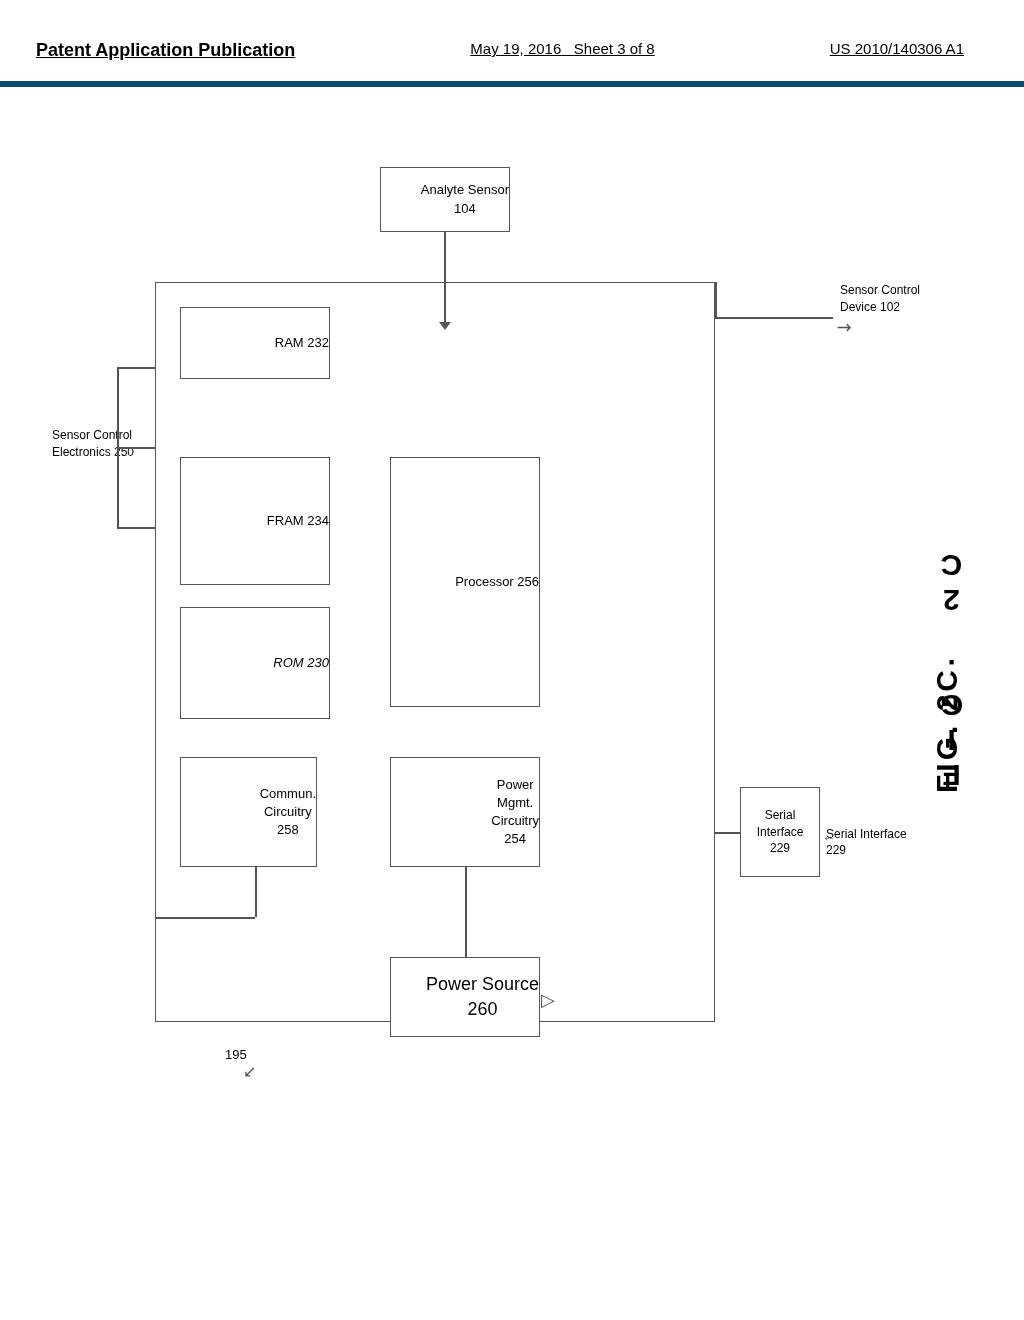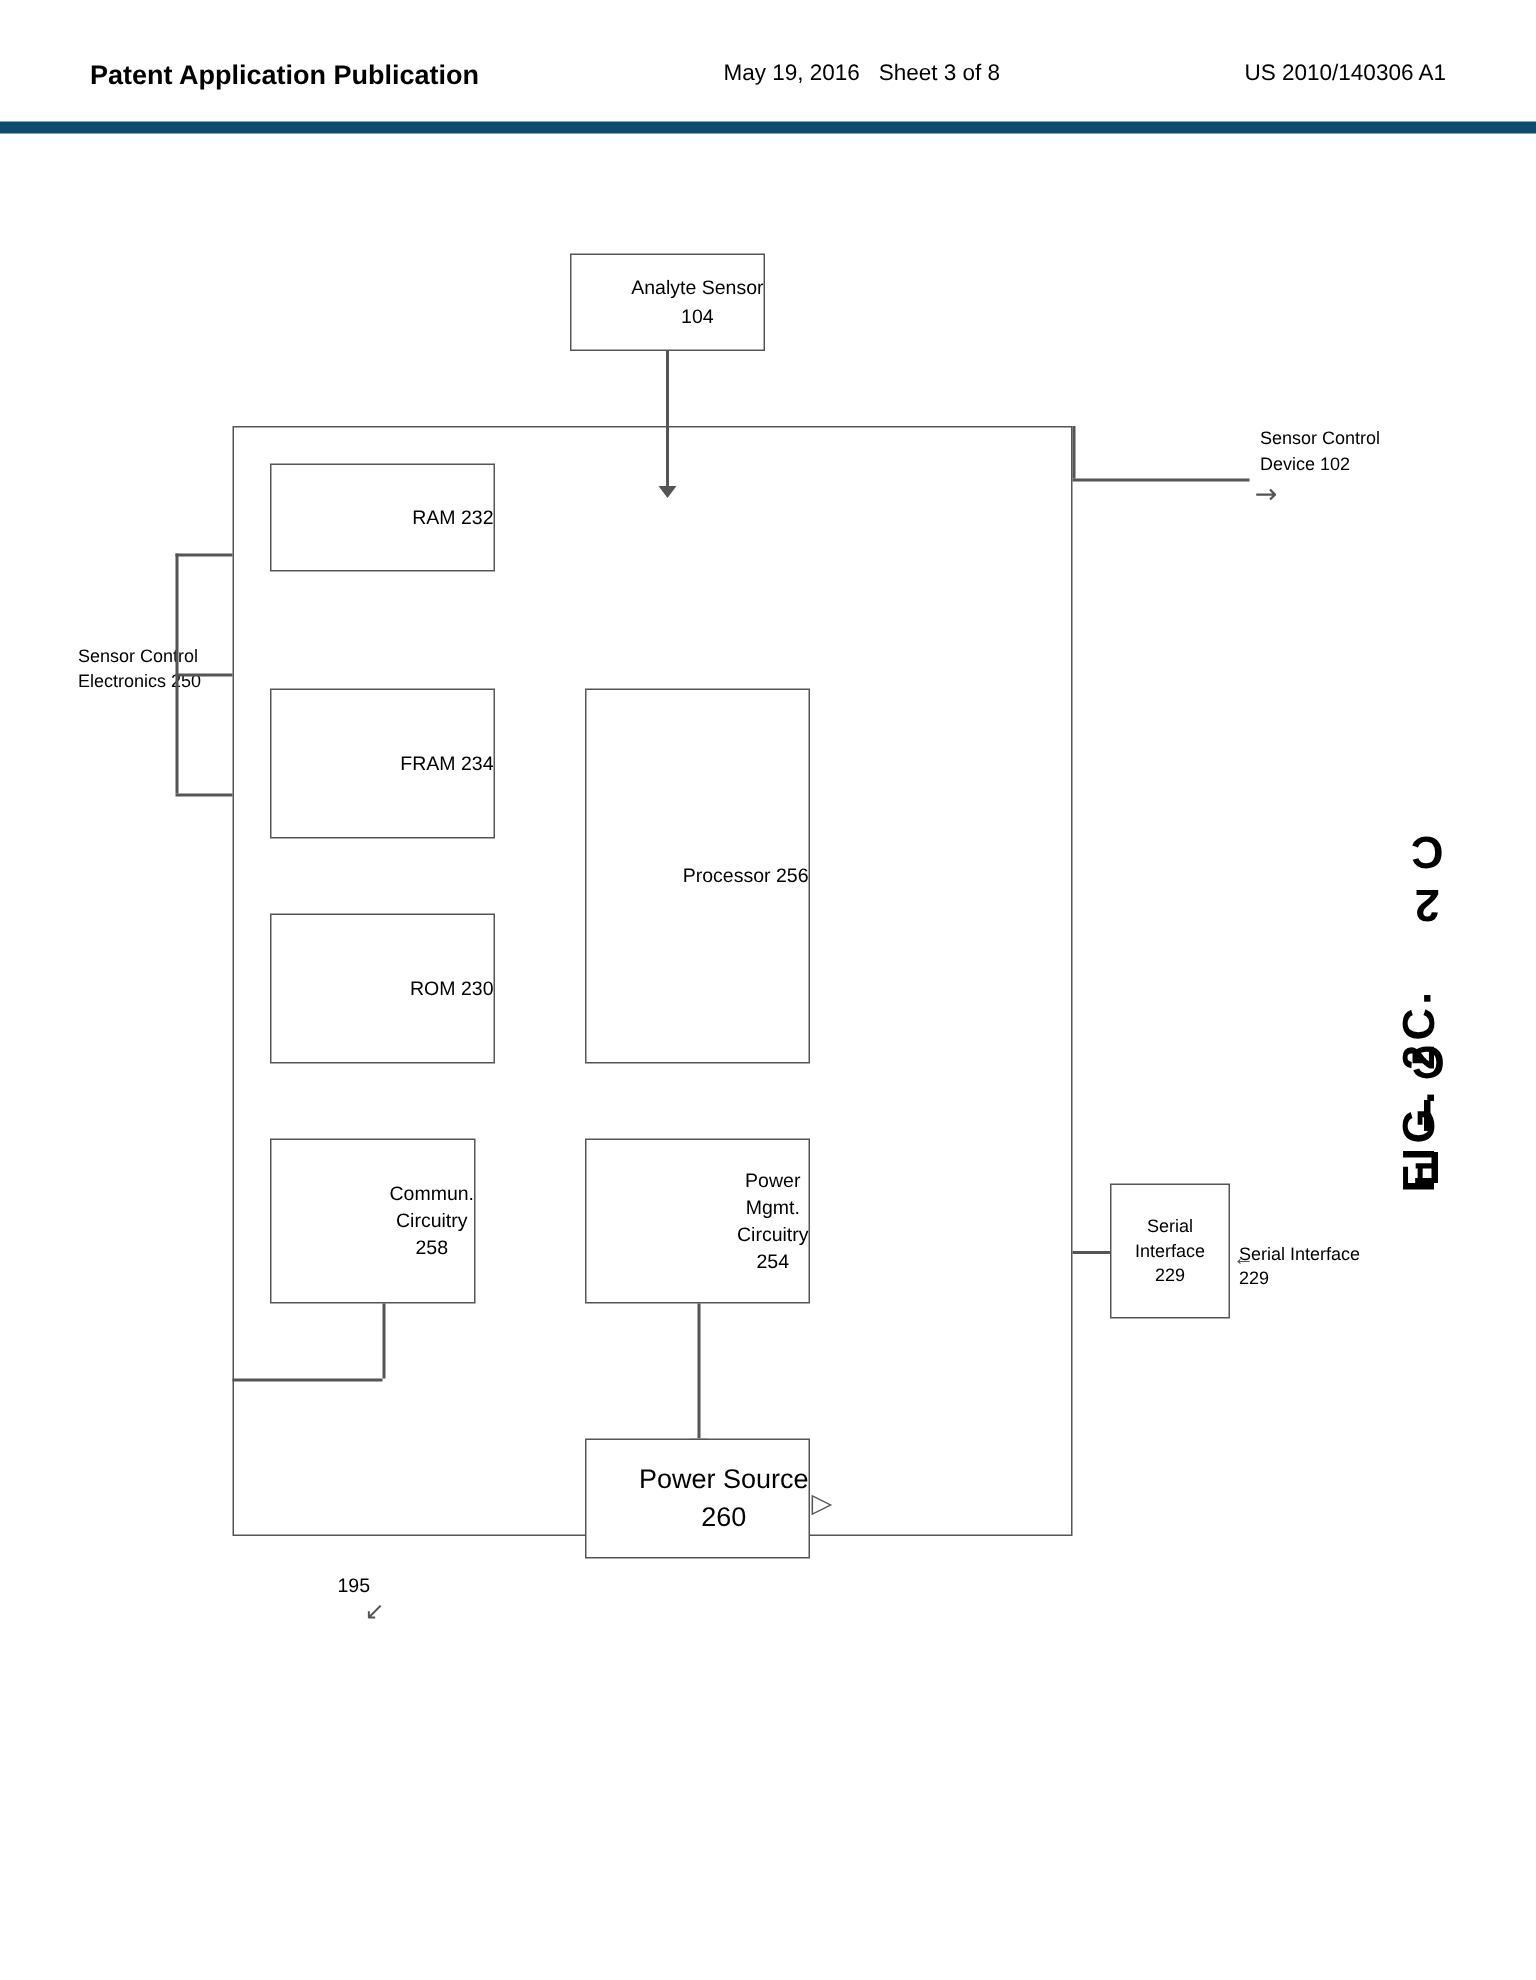--- a/index.html
+++ b/index.html
@@ -10,22 +10,23 @@
       font-family: Arial, Helvetica, sans-serif;
       overflow: hidden;
       position: relative;
     }
 
     
     .header {
       display: flex;
       justify-content: space-between;
       align-items: flex-start;
-      padding: 40px 60px 20px 60px;
-      border-bottom: 8px solid #0c4a6e;
+      padding: 40px 60px 20px 36px;
+      border-bottom: 6px solid #0c4a6e;
+      text-decoration: underline;
     }
     .header-left {
       font-size: 18px;
       font-weight: bold;
     }
     .header-center {
       font-size: 15px;
       text-align: center;
     }
     .header-right {
@@ -125,29 +126,29 @@
   <div class="line line-h" style="left:117px; top:360px; width:38px;"></div>
   <div class="line line-v" style="left:117px; top:280px; height:160px;"></div>
   <div class="line line-h" style="left:117px; top:280px; width:38px;"></div>
   <div class="line line-h" style="left:117px; top:440px; width:38px;"></div>
 
   <div class="box" style="left:180px; top:220px; width:150px; height:72px;">
     <span>RAM 232</span>
   </div>
 
 
-  <div class="box" style="left:180px; top:370px; width:150px; height:100px;">
+  <div class="box" style="left:180px; top:370px; width:150px; height:128px;">
     <span>FRAM 234</span>
   </div>
 
   <div class="box" style="left:390px; top:370px; width:150px; height:250px;">
     <span>Processor 256</span>
   </div>
 
-  <div class="box" style="left:180px; top:520px; width:150px; height:100px;">
+  <div class="box" style="left:180px; top:520px; width:150px; height:112px;font-style:italic;">
     <span>ROM 230</span>
   </div>
 
   <div class="box" style="left:180px; top:670px; width:137px; height:110px;">
     <span>Commun.<br>Circuitry<br>258</span>
   </div>
 
   <div class="box" style="left:390px; top:670px; width:150px; height:110px;">
     <span>Power<br>Mgmt.<br>Circuitry<br>254</span>
   </div>

